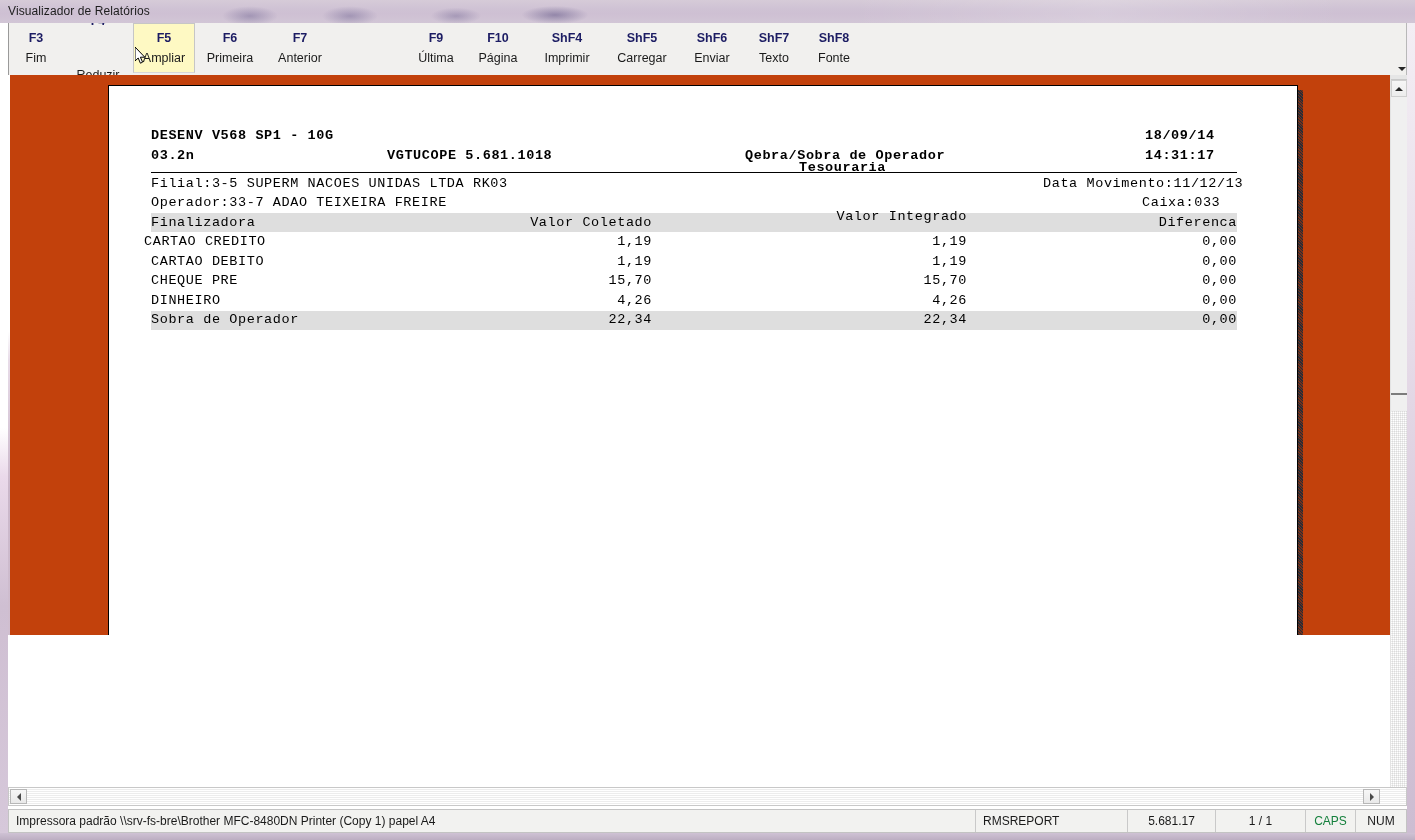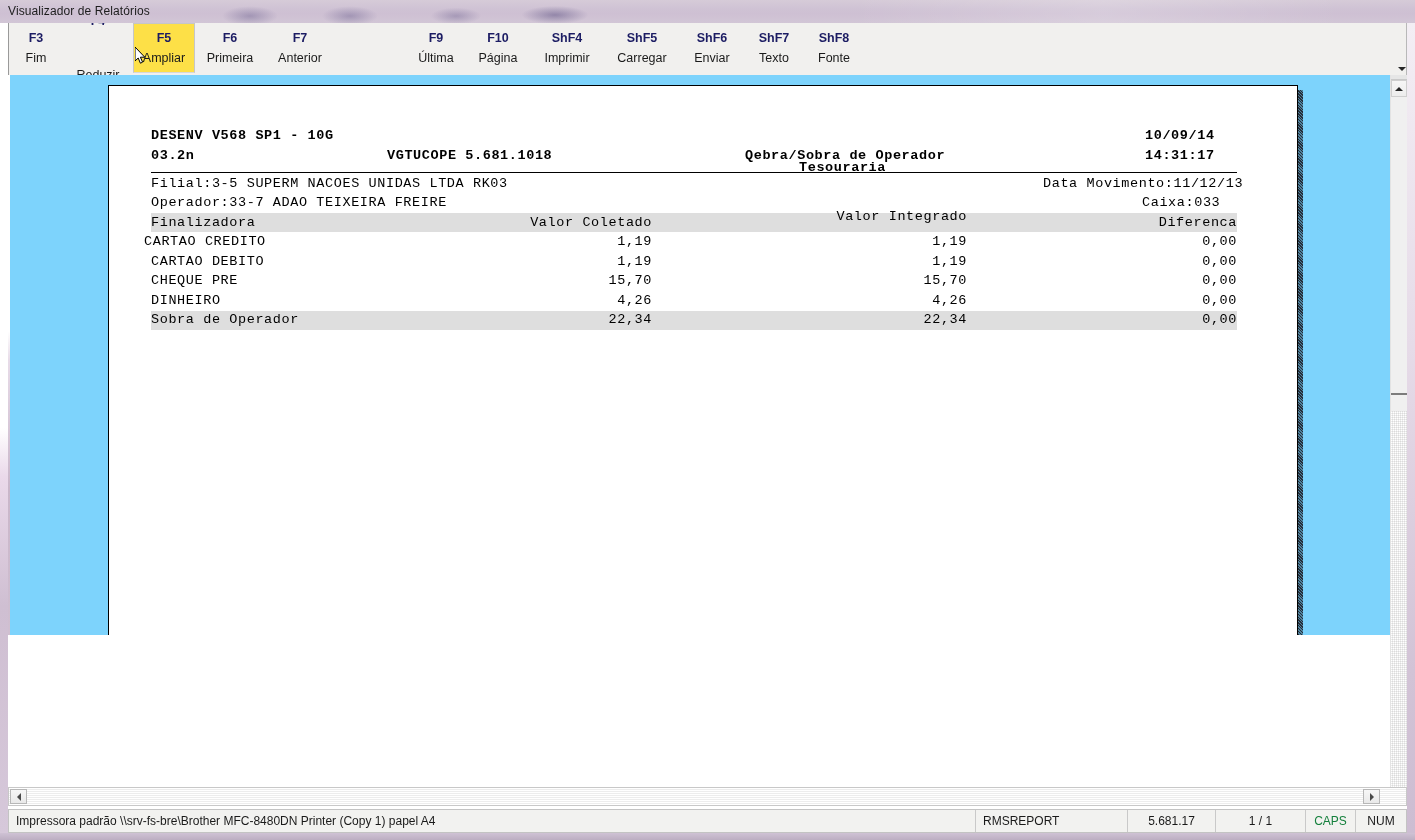--- a/index.html
+++ b/index.html
@@ -86,31 +86,31 @@
     color: #1c1c63;
     line-height: 1;
     margin-bottom: 8px;
   }
   .tb-btn .lbl {
     font-size: 12.5px;
     color: #1a1a1a;
     line-height: 1;
   }
   .tb-btn.active {
-    background: #fde047;
+    background: #fef9c3;
     border: 1px solid #c6c6c6;
     border-bottom-color: #d8d8d8;
   }
 
   
   .client {
     position: absolute;
     left: 8px; top: 75px;
     width: 1382px; height: 560px;
-    background: #7dd3fc;
+    background: #c2410c;
     overflow: hidden;
   }
   .client .leftgutter {
     position: absolute;
     left: 0; top: 0;
     width: 2px; height: 712px;
     background: linear-gradient(to bottom,
         #ffffff 0%, #ffffff 36%, #e8dce8 40%, #c9b6c9 58%, #d8c9d8 100%);
   }
 
@@ -374,21 +374,21 @@
     <div class="sheet-shadow-r"></div>
 
     <div class="sheet">
       <div class="report">
 
         <div class="rline b" style="left:42px; top:40px;">DESENV V568 SP1 - 10G</div>
         <div class="rline b" style="left:42px; top:60px;">03.2n</div>
         <div class="rline b" style="left:278px; top:60px;">VGTUCOPE 5.681.1018</div>
         <div class="rline b" style="left:690px; top:40px;margin-top:32px;">Tesouraria</div>
         <div class="rline b" style="left:636px; top:60px;">Qebra/Sobra de Operador</div>
-        <div class="rline b" style="left:1036px; top:40px;">10/09/14</div>
+        <div class="rline b" style="left:1036px; top:40px;">18/09/14</div>
         <div class="rline b" style="left:1036px; top:60px;">14:31:17</div>
 
         <div class="hrule" style="top:86px;"></div>
 
         <div class="rline" style="left:42px; top:88px;">Filial:3-5 SUPERM NACOES UNIDAS LTDA RK03</div>
         <div class="rline" style="left:42px; top:107px;">Operador:33-7 ADAO TEIXEIRA FREIRE</div>
         <div class="rline" style="left:934px; top:88px;">Data Movimento:11/12/13</div>
         <div class="rline" style="left:1033px; top:107px;">Caixa:033</div>
 
         <div id="table-layer">

